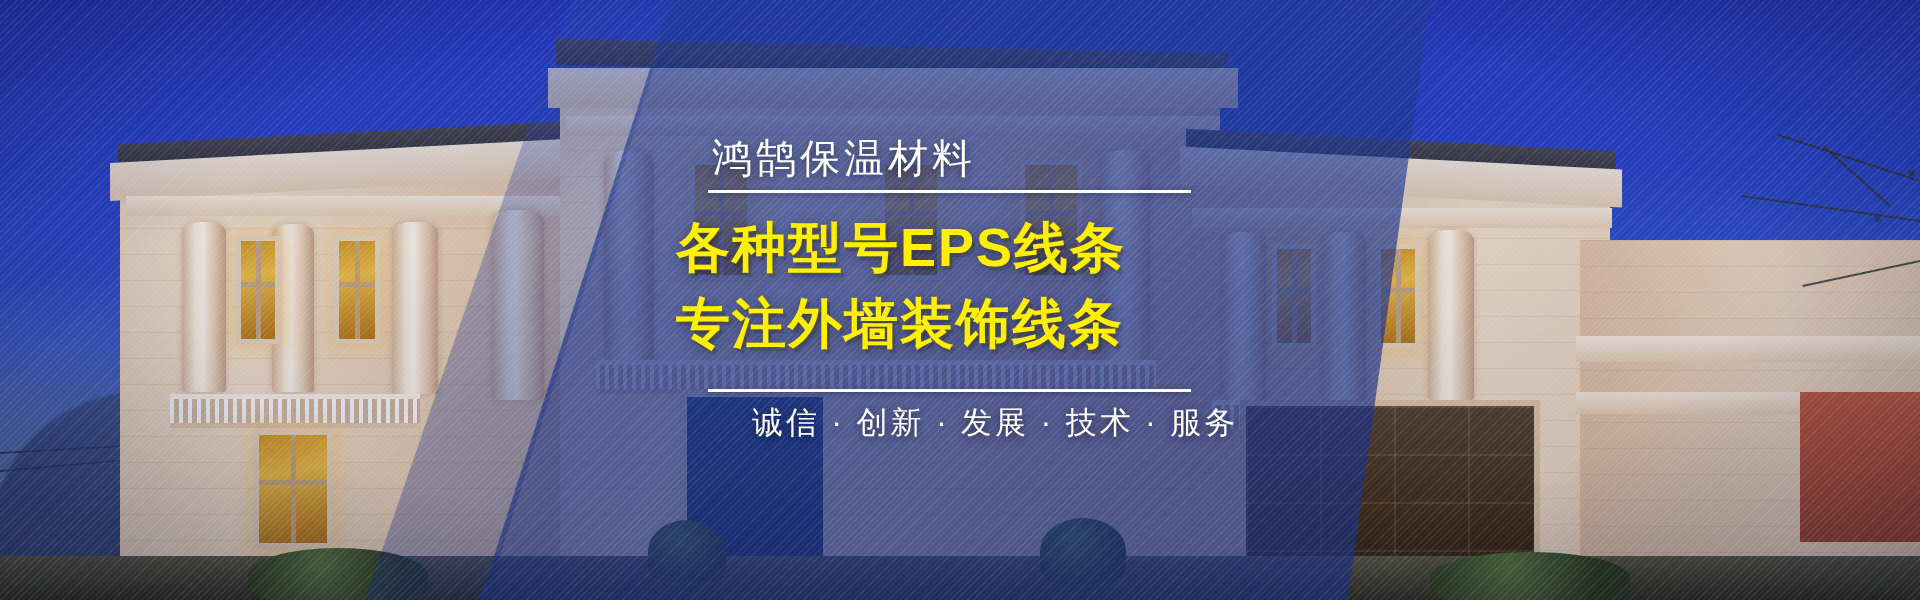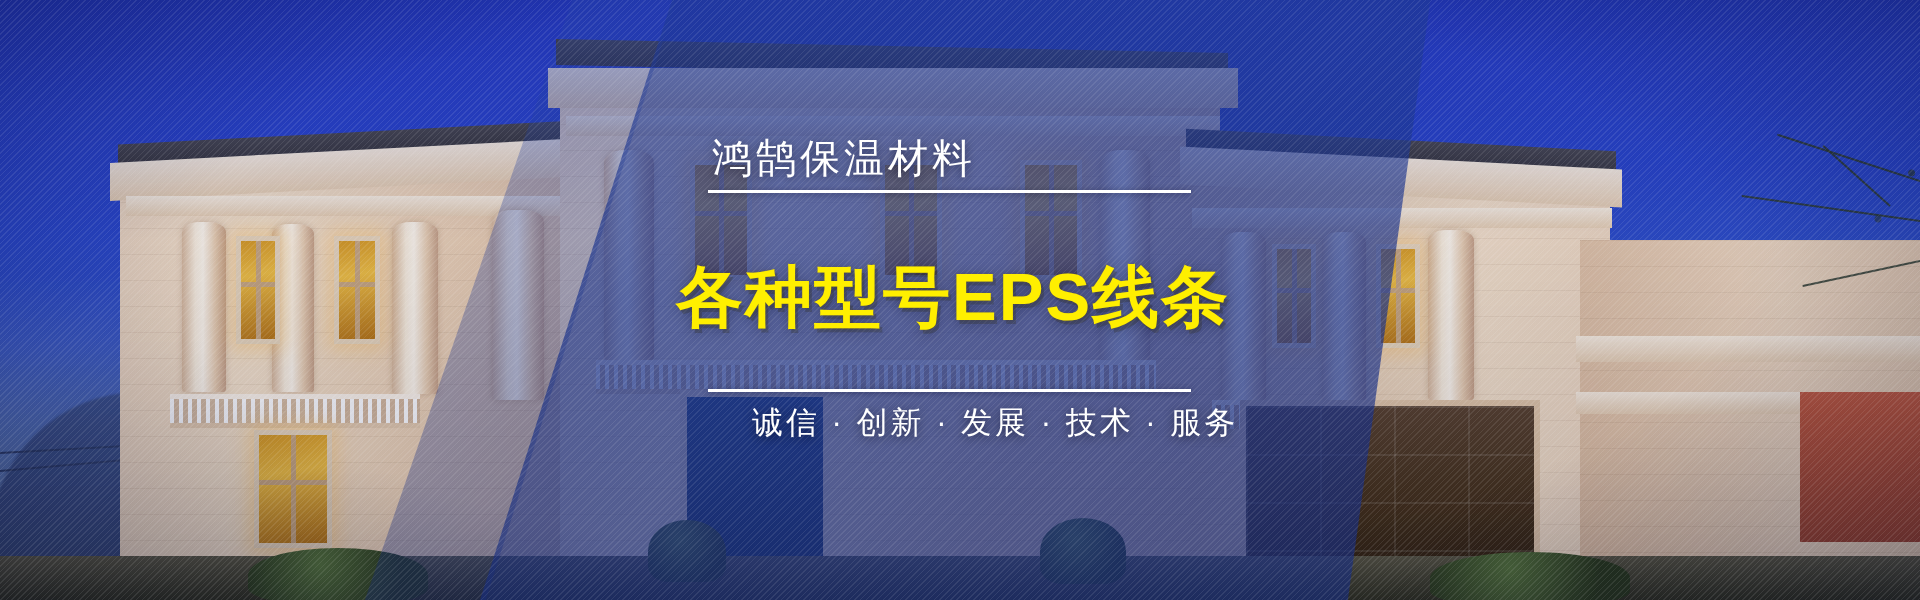--- a/index.html
+++ b/index.html
@@ -187,27 +187,26 @@
   }
   .rule{
     position:absolute;height:3px;background:#ffffff;
     box-shadow:0 1px 6px rgba(0,0,30,.45);
   }
   .rule-top{left:708px;top:190px;width:483px;}
   .rule-bottom{left:708px;top:389px;width:483px;}
 
   .headline{
     position:absolute;left:676px;
-    font-size:67px;font-weight:bold;letter-spacing:2px;
+    font-size:54px;font-weight:bold;letter-spacing:2px;
     color:#ffef00;white-space:nowrap;
     text-shadow:
        0 0 2px rgba(120,90,0,.45),
        3px 4px 0 rgba(40,35,0,.22),
        0 3px 14px rgba(0,0,30,.35);
-    margin-top: 40px;
   }
   .headline-1{top:212px;}
   .headline-2{top:288px;}
 
   .tagline{
     position:absolute;left:752px;top:402px;
     font-size:31px;letter-spacing:3px;color:#ffffff;
     text-shadow:0 2px 10px rgba(0,0,20,.6);
     white-space:nowrap;
   }
@@ -332,19 +331,20 @@
 
   <div class="hatch"></div>
 
   <div class="content">
     <div class="company">鸿鹄保温材料</div>
 
     <div class="rule rule-top"></div>
 
     <div class="headline headline-1">各种型号EPS线条</div>
 
+    <div class="headline headline-2">专注外墙装饰线条</div>
 
     <div class="rule rule-bottom"></div>
 
     <div class="tagline">诚信 · 创新 · 发展 · 技术 · 服务</div>
   </div>
 
 </div>
 
 </body></html>

